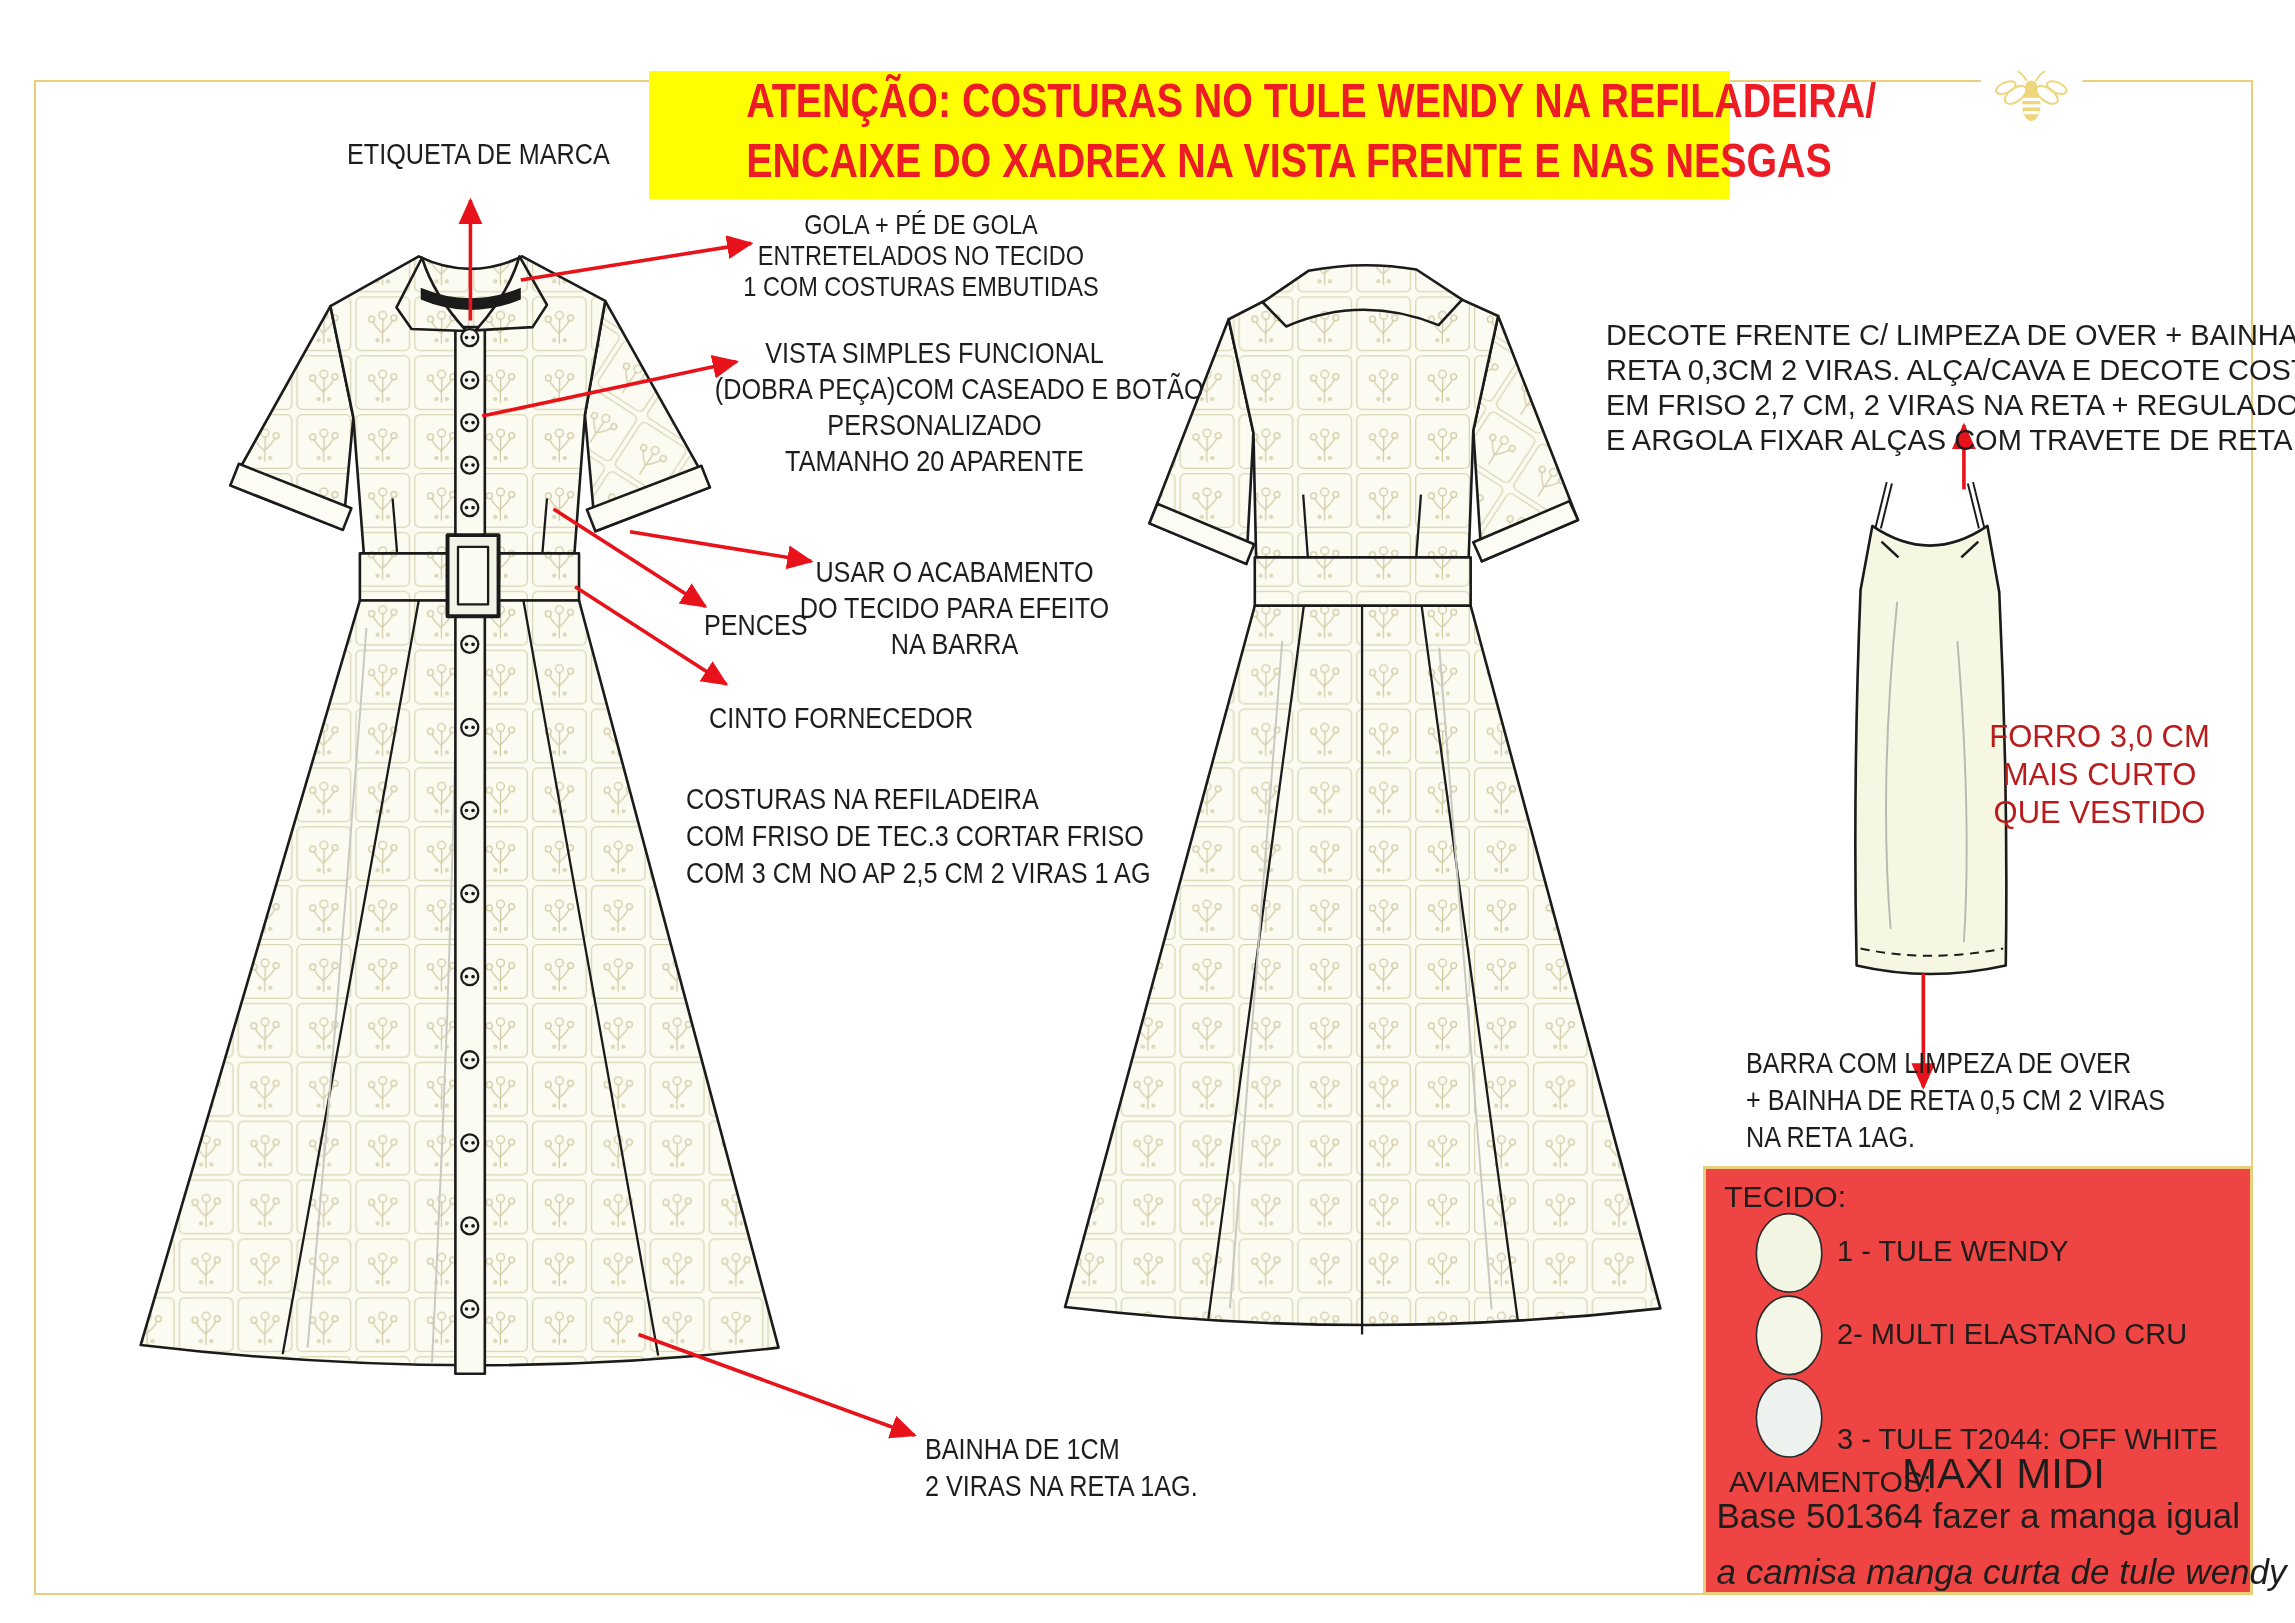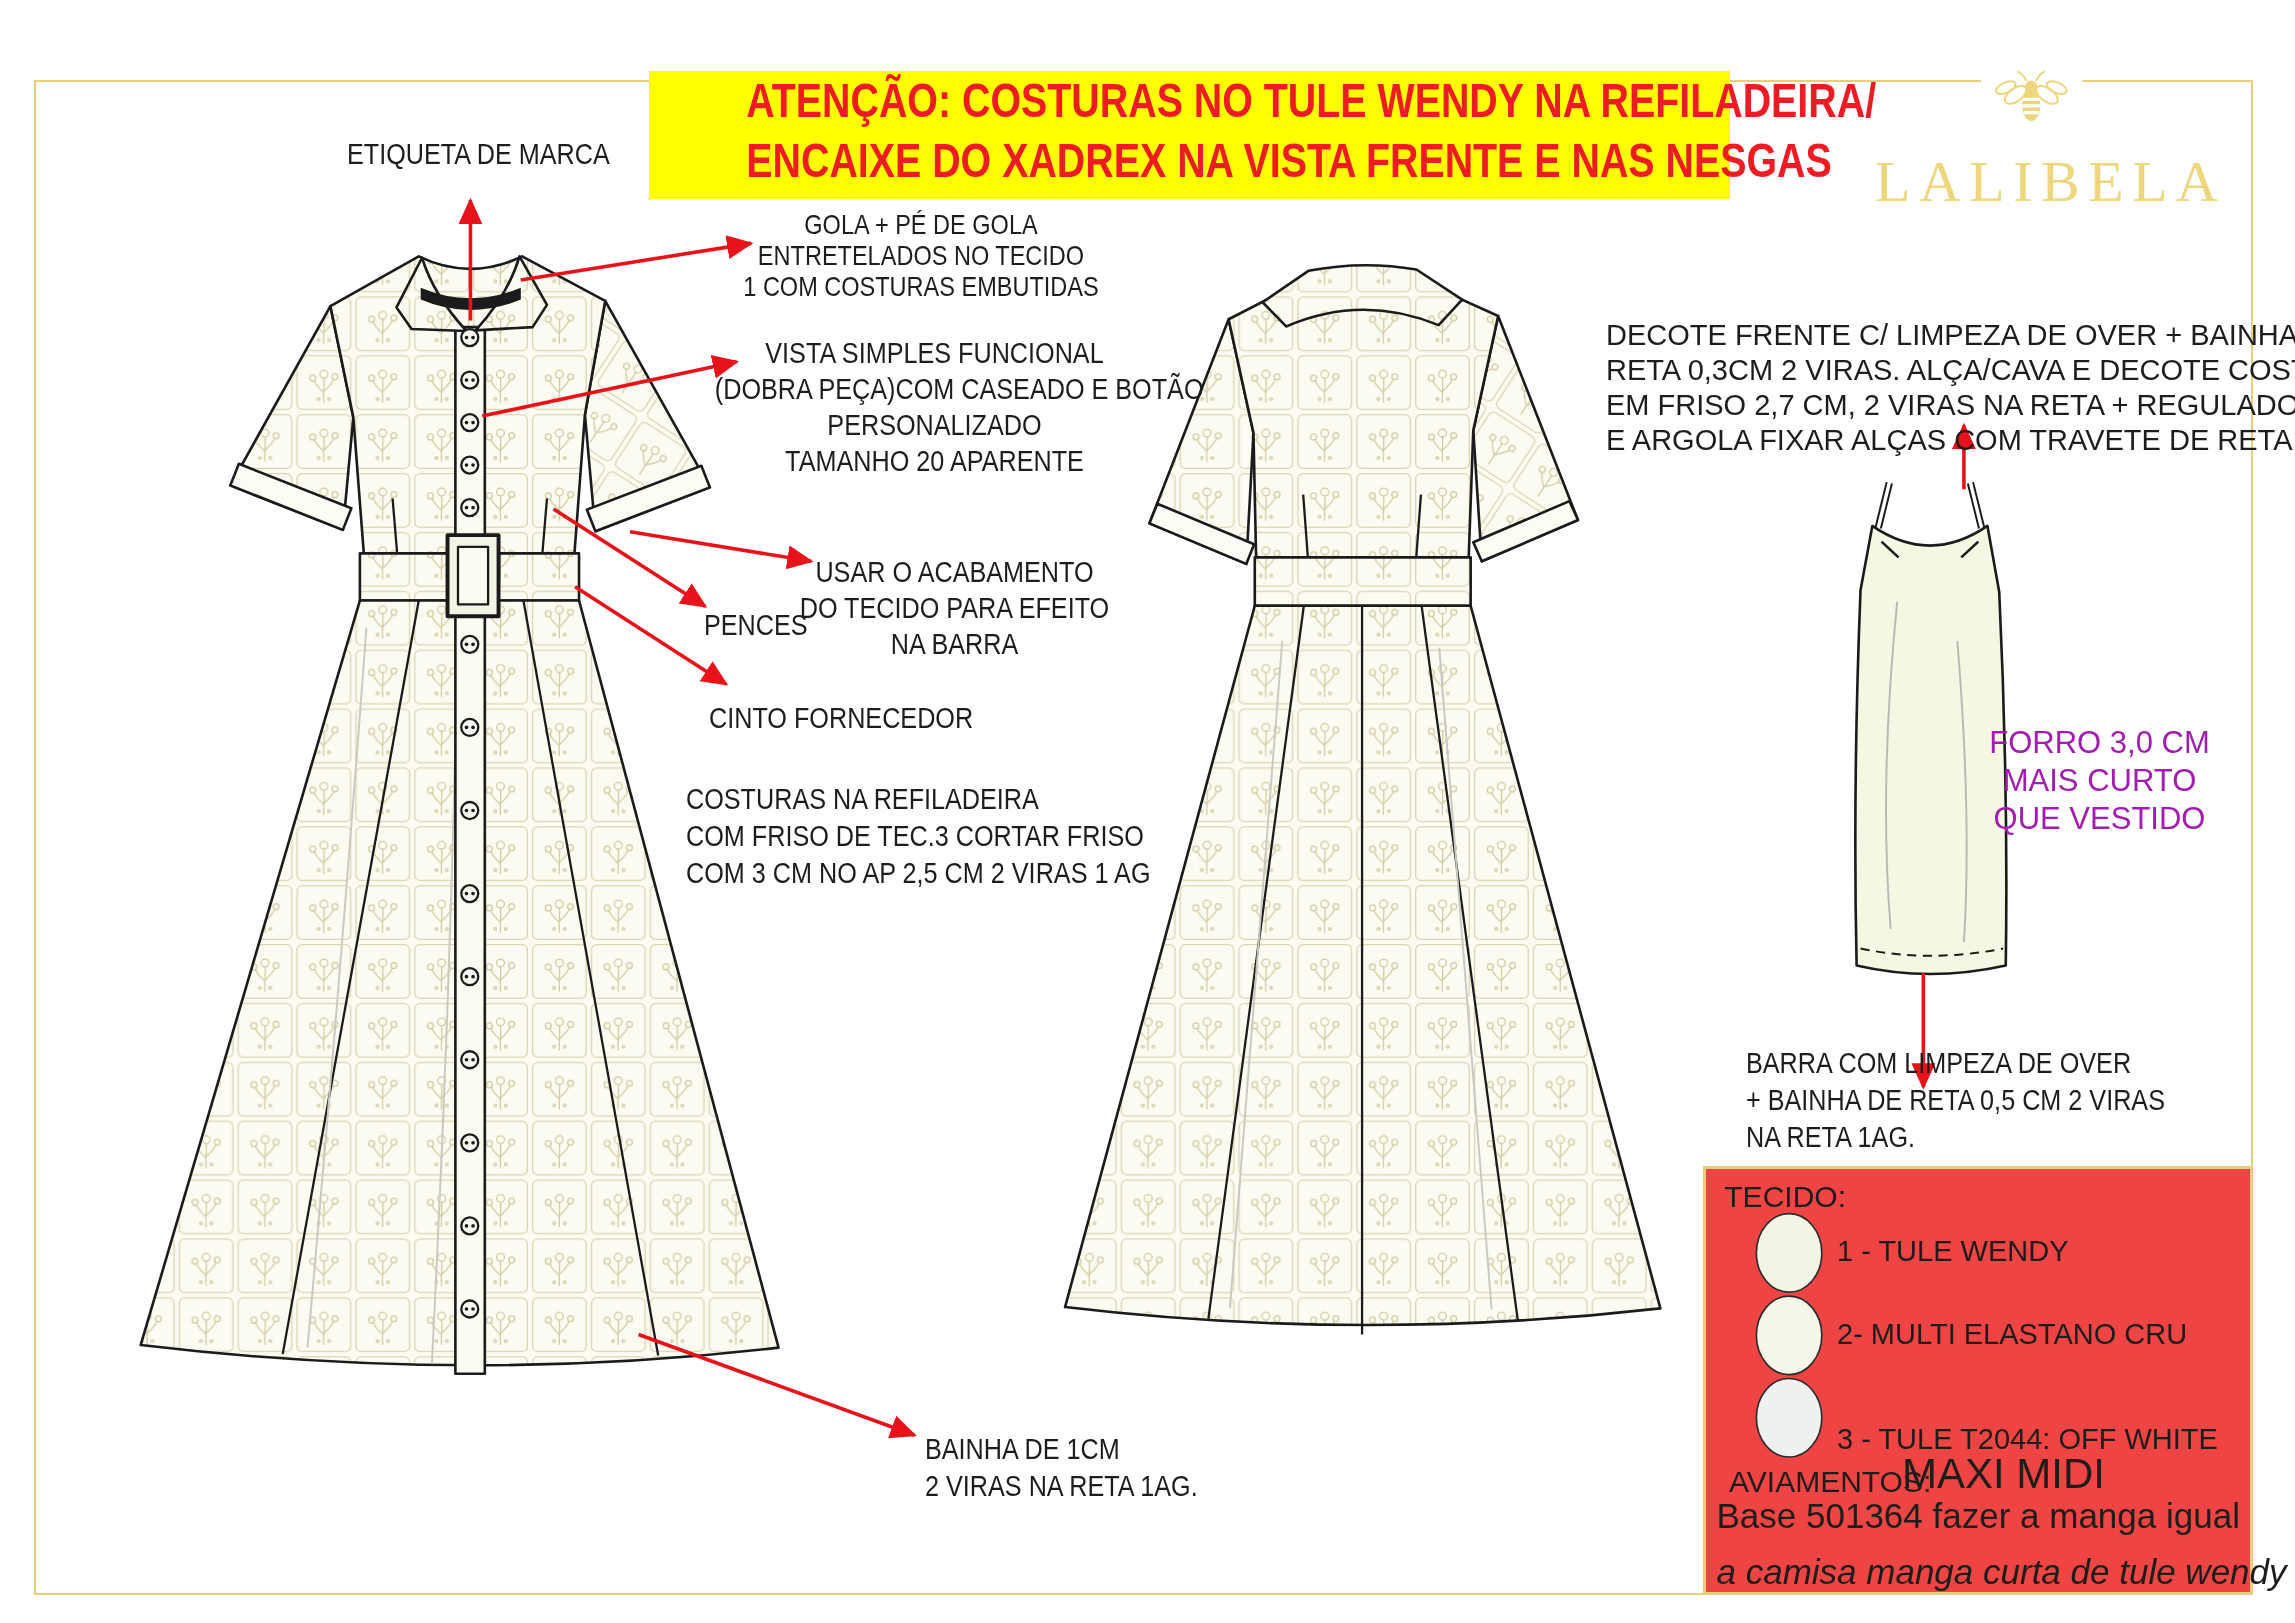--- a/index.html
+++ b/index.html
@@ -5,21 +5,21 @@
   html,body{margin:0;padding:0;background:#fff;}
   .page{position:relative;width:2295px;height:1623px;background:#ffffff;overflow:hidden;
         font-family:"Liberation Sans",sans-serif;color:#1d1d1b;}
   .frame{position:absolute;left:34px;top:80px;width:2219px;height:1515px;
          border:2.6px solid #e9ce7b;box-sizing:border-box;z-index:1;}
   #art{position:absolute;left:0;top:0;z-index:2;}
   .t{position:absolute;z-index:3;color:#1d1d1b;white-space:nowrap;font-size:30px;line-height:37px;}
   .cond{transform:scaleX(.84);}
   .ol{transform-origin:0 0;}
   .oc{transform-origin:50% 0;text-align:center;}
-  .red{color:#a21caf;margin-top:6px;}
+  .red{color:#b91c1c;}
   .banner{position:absolute;left:649px;top:71px;width:1081px;height:128px;background:#ffff00;
           z-index:4;display:flex;flex-direction:column;}
   .banner .bl{color:#ed1c24;font-weight:bold;font-size:48px;line-height:60px;text-align:center;
               transform:scaleX(.82);transform-origin:50% 50%;white-space:nowrap;}
   .brandname{position:absolute;left:1875px;top:148px;width:314px;text-align:center;z-index:4;
              font-family:"Liberation Serif",serif;font-weight:400;font-size:58px;
              letter-spacing:8.5px;color:#edd67c;}
   .tecbox{position:absolute;left:1703px;top:1166px;width:550px;height:429px;box-sizing:border-box;
           border:3.3px solid #e9ce7b;background:#ef4444;z-index:4;}
   .tecbox .ti{position:absolute;left:18.3px;top:10.5px;font-size:30px;}
@@ -183,21 +183,20 @@
       <line x1="3002" y1="748" x2="3002" y2="650"></line>
       <line x1="2940" y1="1488" x2="2940" y2="1662"></line>
     </g>
   </svg>
 
   <div class="banner">
     <div class="bl">ATENÇÃO: COSTURAS NO TULE WENDY NA REFILADEIRA/</div>
     <div class="bl">ENCAIXE DO XADREX NA VISTA FRENTE E NAS NESGAS</div>
   </div>
 
-  <div class="brandname">LALIBELA</div>
 
   <div class="t cond ol" style="left:347px;top:135px;">ETIQUETA DE MARCA</div>
 
   <div class="t cond oc" style="left:692px;top:209px;width:458px;font-size:28px;line-height:31px;">
     <div>GOLA + PÉ DE GOLA</div>
     <div>ENTRETELADOS NO TECIDO</div>
     <div>1 COM COSTURAS EMBUTIDAS</div>
   </div>
 
   <div class="t cond oc" style="left:673px;top:335px;width:523px;line-height:36px;">

